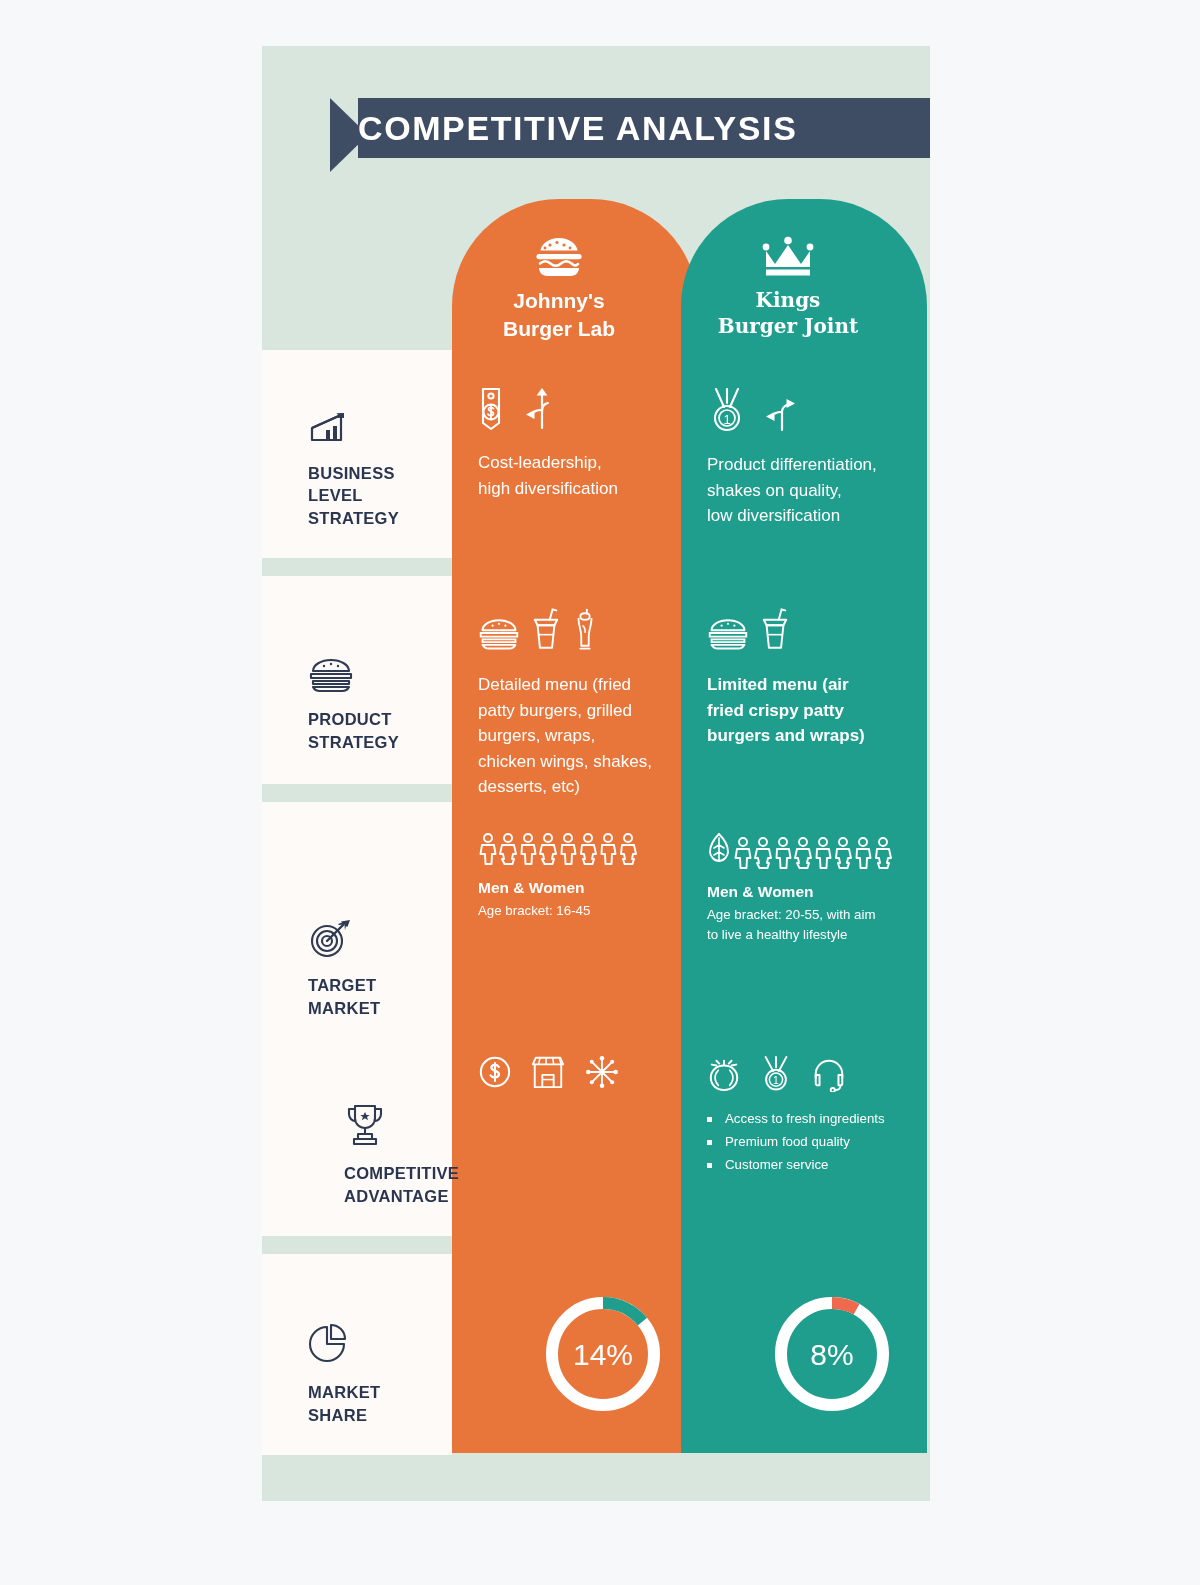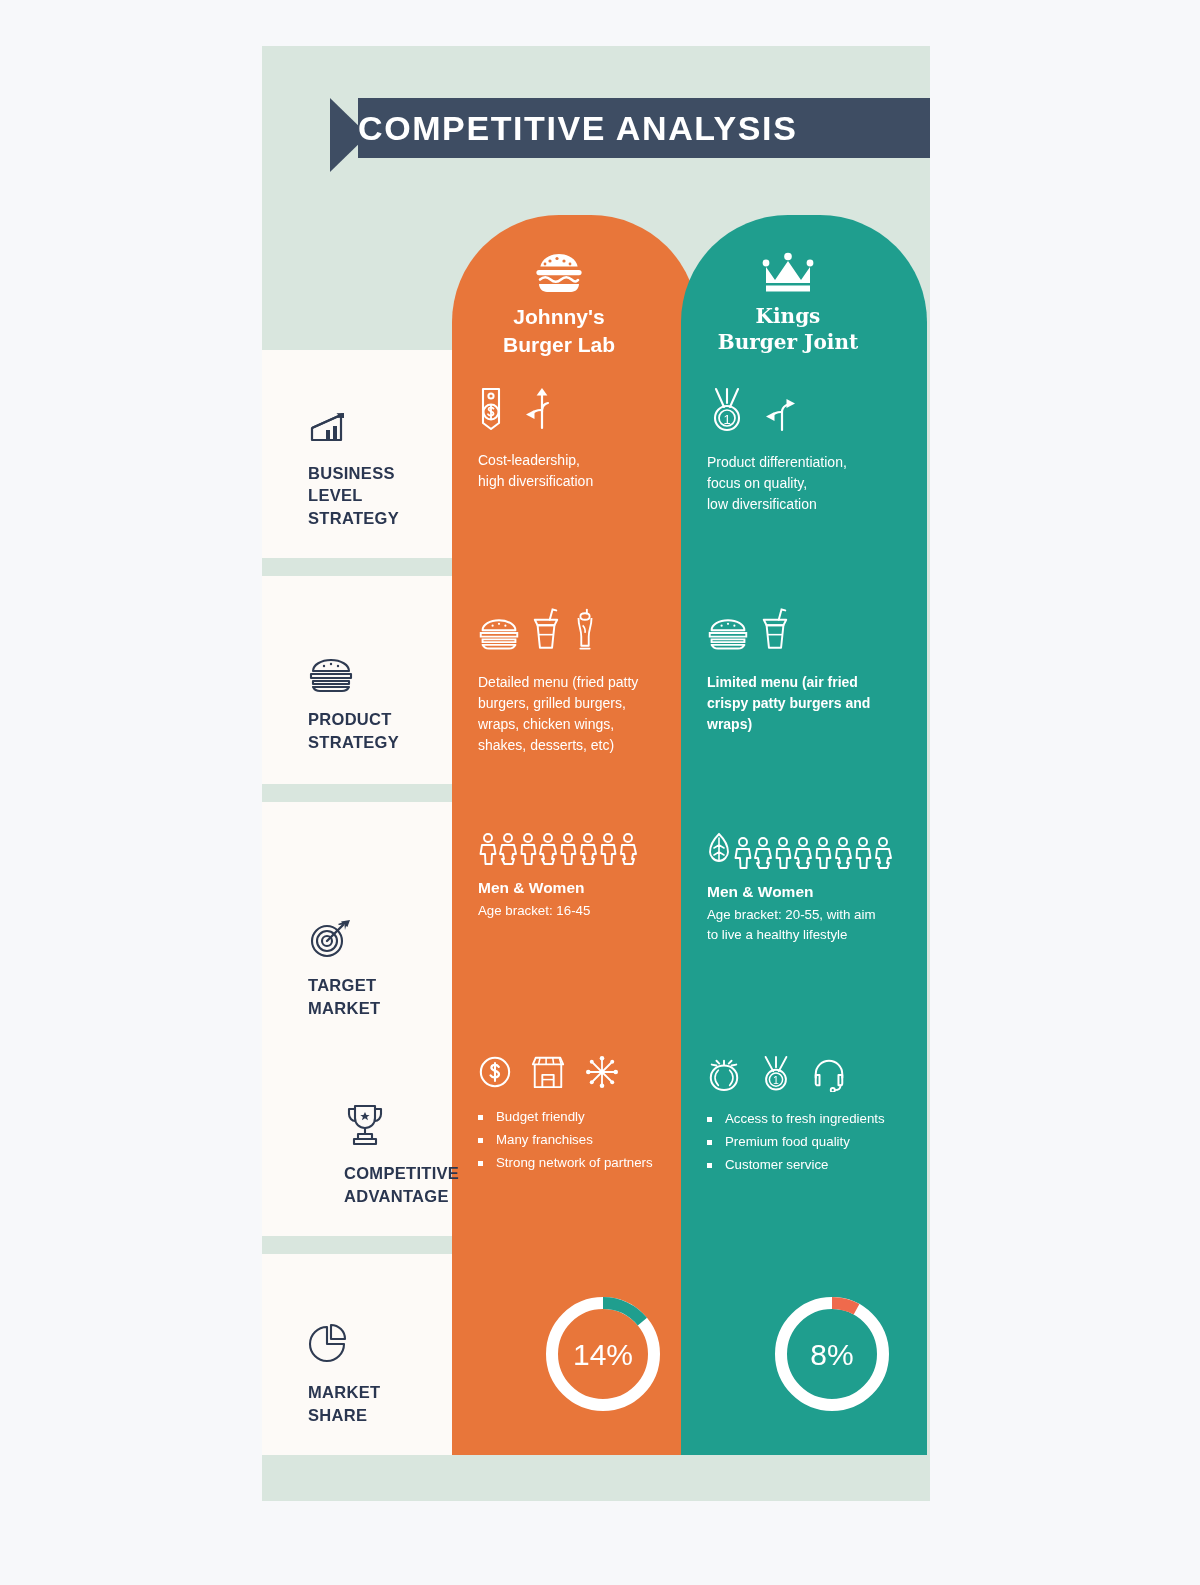--- a/index.html
+++ b/index.html
@@ -30,21 +30,21 @@
     background:#3e4d63;
     display:flex;align-items:center;
   }
   .banner-title{
     color:#ffffff;
     font-size:34px;
     font-weight:bold;
     letter-spacing:1.6px;
   }
   .col-head{
-    position:absolute;top:169px;height:1254px;
+    position:absolute;top:153px;height:1254px;
     border-radius:107px 107px 0 0;
     width:246px;
   }
   .col-head.orange{left:190px;background:#e8763a;}
   .col-head.teal{left:419px;background:#1f9e8e;}
 
   .brand-icon{
     position:absolute;top:36px;left:0;width:214px;
     display:flex;justify-content:center;
     color:#fff;
@@ -79,21 +79,21 @@
   }
   .cell.orange{left:190px;}
   .cell.teal{left:419px;}
   .cell-icons{
     display:flex;align-items:flex-end;gap:12px;
     color:#ffffff;margin-left:26px;
   }
   .cell-body{
     margin-left:26px;margin-right:14px;margin-top:14px;
     color:#ffffff;
-    font-size:14px;
+    font-size:17px;
     line-height:1.5;
   }
   .cell-body.strongline{
     font-size:15.5px;font-weight:bold;margin-top:10px;
   }
   .cell-sub{
     margin-left:26px;margin-right:12px;margin-top:2px;
     color:#ffffff;font-size:13.3px;line-height:1.5;
   }
   ul.bullets{
@@ -227,21 +227,21 @@
         <svg width="40" height="46" viewBox="0 0 40 46">
           <path fill="none" stroke="#fff" stroke-width="2.2" stroke-linecap="round" stroke-linejoin="round" d="M23 42V24c0-7 8-8 8-8"></path>
           <path fill="#fff" d="M36 15.5l-8.5-4.6v9.2z"></path>
           <path fill="none" stroke="#fff" stroke-width="2.2" stroke-linecap="round" stroke-linejoin="round" d="M22 24c-6 0-9 4-9 4"></path>
           <path fill="#fff" d="M7 28.5l8.5-4.6v9.2z"></path>
         </svg>
       </span>
     </div>
     <div class="cell-body">
       <div style="white-space:pre-line">Product differentiation,
-focus on quality,
+shakes on quality,
 low diversification</div>
     </div>
   </div>
 
   <div class="label-cell" style="top:530px;height:208px;">
     <div class="label-inner" style="bottom:30px;">
       <div class="label-icon">
         <svg width="46" height="38" viewBox="0 0 46 38">
           <path fill="none" stroke="#2f3b52" stroke-width="2.1" stroke-linejoin="round" d="M5 15c0-6 8-11 18-11s18 5 18 11H5z"></path>
           <circle cx="16" cy="10" r="1.2" fill="#2f3b52"></circle>
@@ -481,25 +481,20 @@
             <circle cx="4.5" cy="19" r="2.4"></circle>
               <circle cx="33.5" cy="19" r="2.4"></circle>
             <circle cx="8.2" cy="8.2" r="2.1"></circle>
               <circle cx="29.8" cy="8.2" r="2.1"></circle>
             <circle cx="8.2" cy="29.8" r="2.1"></circle>
               <circle cx="29.8" cy="29.8" r="2.1"></circle>
           </g>
         </svg>
       </span>
     </div>
-    <ul class="bullets">
-      <li>Budget friendly</li>
-      <li>Many franchises</li>
-      <li>Strong network of partners</li>
-    </ul>
   </div>
 
   <div class="cell teal" style="top:1008px;">
     <div class="cell-icons" style="gap:18px;">
       <span>
         <svg width="34" height="36" viewBox="0 0 36 38">
           <path fill="none" stroke="#fff" stroke-width="2" stroke-linecap="round" d="M18 9V5M13 8l-3-3M23 8l3-3M10 10L5 9M26 10l5-1"></path>
           <path fill="none" stroke="#fff" stroke-width="2.1" d="M18 10c-8 0-14 5.5-14 13s6 13 14 13 14-5.5 14-13-6-13-14-13z"></path>
           <path fill="none" stroke="#fff" stroke-width="1.7" stroke-linecap="round" d="M12 15c-2.5 2.5-3.5 5-3.5 8s1 5.5 3.5 8M24 15c2.5 2.5 3.5 5 3.5 8s-1 5.5-3.5 8"></path>
         </svg>

